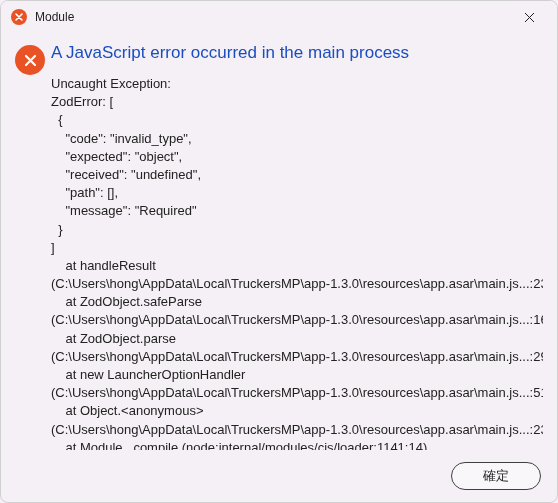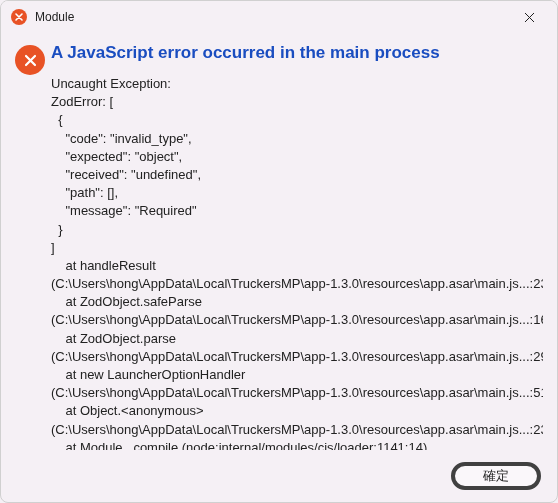--- a/index.html
+++ b/index.html
@@ -64,42 +64,42 @@
     justify-content: center;
   }
   .err-icon svg { width: 15px; height: 15px; }
   .text-col {
     flex: 1;
     overflow: hidden;
   }
   .heading {
     color: #1a4dc0;
     font-size: 17px;
-    font-weight: 700;
+    font-weight: 400;
     margin-bottom: 12px;
     white-space: nowrap;
   }
   .body-text {
     font-size: 13px;
     line-height: 1.4;
     color: #222;
     white-space: pre;
     overflow: hidden;
   }
   .footer {
     height: 52px;
     display: flex;
     justify-content: flex-end;
     align-items: center;
     padding: 0 16px;
   }
   .ok-btn {
     min-width: 90px;
     height: 28px;
-    border: 4px solid #404040;
+    border: 1px solid #404040;
     border-radius: 14px;
     background: #faf7fa;
     font-size: 13px;
     color: #222;
     cursor: pointer;
     padding: 0 20px;
   }
 </style>
 </head>
 <body>

